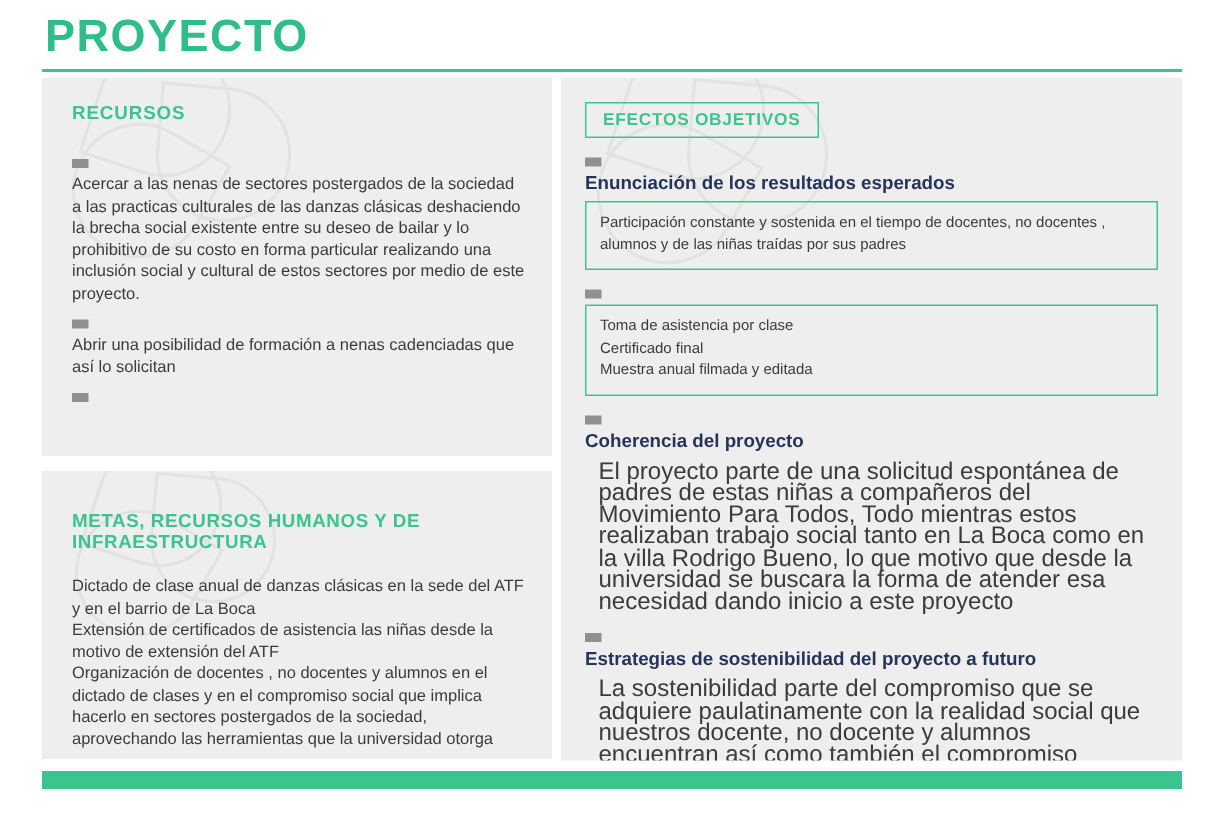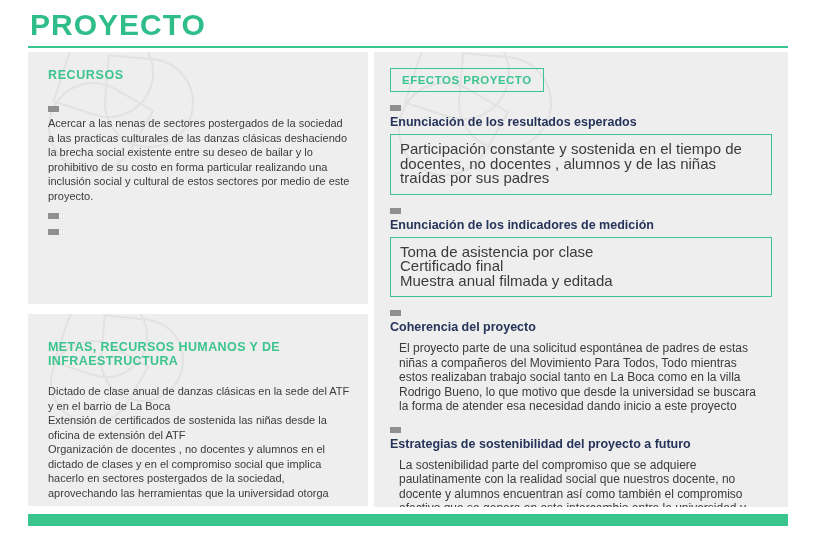--- a/index.html
+++ b/index.html
@@ -126,29 +126,29 @@
     font-weight: bold;
     font-size: 12.5px;
     margin: 0 0 5px 0;
     position: relative;
     z-index: 2;
   }
   .r-box {
     border: 1.5px solid #3cc48f;
     padding: 7px 9px 8px 9px;
     color: #3b3b3b;
-    font-size: 15px;
+    font-size: 10px;
     line-height: 14.5px;
     background: transparent;
     position: relative;
     z-index: 2;
   }
   .r-plain {
     color: #3b3b3b;
-    font-size: 12px;
+    font-size: 16px;
     line-height: 14.5px;
     padding: 2px 9px 0 9px;
     position: relative;
     z-index: 2;
   }
   .efectos-tag {
     display: inline-block;
     border: 1.5px solid #3cc48f;
     color: #3cc48f;
     font-weight: bold;
@@ -187,63 +187,63 @@
         <div class="h-green">RECURSOS</div>
 
         <div class="bullet-row" style="margin-top:24px;">
           <span class="dash"></span>
           <div class="body-text">Acercar a las nenas de sectores postergados de la sociedad a las practicas culturales de las danzas clásicas deshaciendo la brecha social existente entre su deseo de bailar y lo prohibitivo de su costo en forma particular realizando una inclusión social y cultural de estos sectores por medio de este proyecto.</div>
         </div>
 
 
         <div class="bullet-row">
           <span class="dash"></span>
+          <div class="body-text">Abrir una posibilidad de formación a nenas cadenciadas que así lo solicitan</div>
         </div>
 
         <div class="bullet-row">
           <span class="dash"></span>
 
         </div>
       </div>
     </div>
 
     <div class="panel panel-metas">
       <div class="wm" style="left:36px;top:-20px;width:80px;height:80px;transform:rotate(18deg);"></div>
       <div class="wm" style="left:72px;top:4px;width:80px;height:80px;transform:rotate(95deg);"></div>
       <div class="wm" style="left:22px;top:26px;width:80px;height:80px;transform:rotate(210deg);"></div>
 
       <div style="padding:26px 16px 0 20px;">
         <div class="h-metas">METAS, RECURSOS HUMANOS Y DE INFRAESTRUCTURA</div>
 
         <div class="body-text" style="margin-top:16px;">Dictado de clase anual de danzas clásicas en la sede del ATF y en el barrio de La Boca</div>
-        <div class="body-text">Extensión de certificados de sostenida las niñas desde la oficina de extensión del ATF</div>
+        <div class="body-text">Extensión de certificados de asistencia las niñas desde la motivo de extensión del ATF</div>
         <div class="body-text">Organización de docentes , no docentes y alumnos en el dictado de clases y en el compromiso social que implica hacerlo en sectores postergados de la sociedad, aprovechando las herramientas que la universidad otorga</div>
       </div>
     </div>
 
   </div>
 
   <div class="col-right">
     <div class="panel panel-right">
       <div class="wm" style="left:42px;top:-26px;width:90px;height:90px;transform:rotate(18deg);"></div>
       <div class="wm" style="left:84px;top:4px;width:90px;height:90px;transform:rotate(95deg);"></div>
       <div class="wm" style="left:24px;top:30px;width:90px;height:90px;transform:rotate(210deg);"></div>
 
       <div class="right-inner">
-        <div class="efectos-tag">EFECTOS PROYECTO</div>
+        <div class="efectos-tag">EFECTOS OBJETIVOS</div>
 
         <div class="section">
           <span class="dash"></span>
           <div class="r-head">Enunciación de los resultados esperados</div>
           <div class="r-box">Participación constante y sostenida en el tiempo de docentes, no docentes , alumnos y de las niñas traídas por sus padres</div>
         </div>
 
         <div class="section">
           <span class="dash"></span>
-          <div class="r-head">Enunciación de los indicadores de medición</div>
           <div class="r-box" style="white-space:pre-line;">Toma de asistencia por clase
 Certificado final
 Muestra anual filmada y editada</div>
         </div>
 
         <div class="section">
           <span class="dash"></span>
           <div class="r-head">Coherencia del proyecto</div>
           <div class="r-plain">El proyecto parte de una solicitud espontánea de padres de estas niñas a compañeros del Movimiento Para Todos, Todo mientras estos realizaban trabajo social tanto en La Boca como en la villa Rodrigo Bueno, lo que motivo que desde la universidad se buscara la forma de atender esa necesidad dando inicio a este proyecto</div>
         </div>

